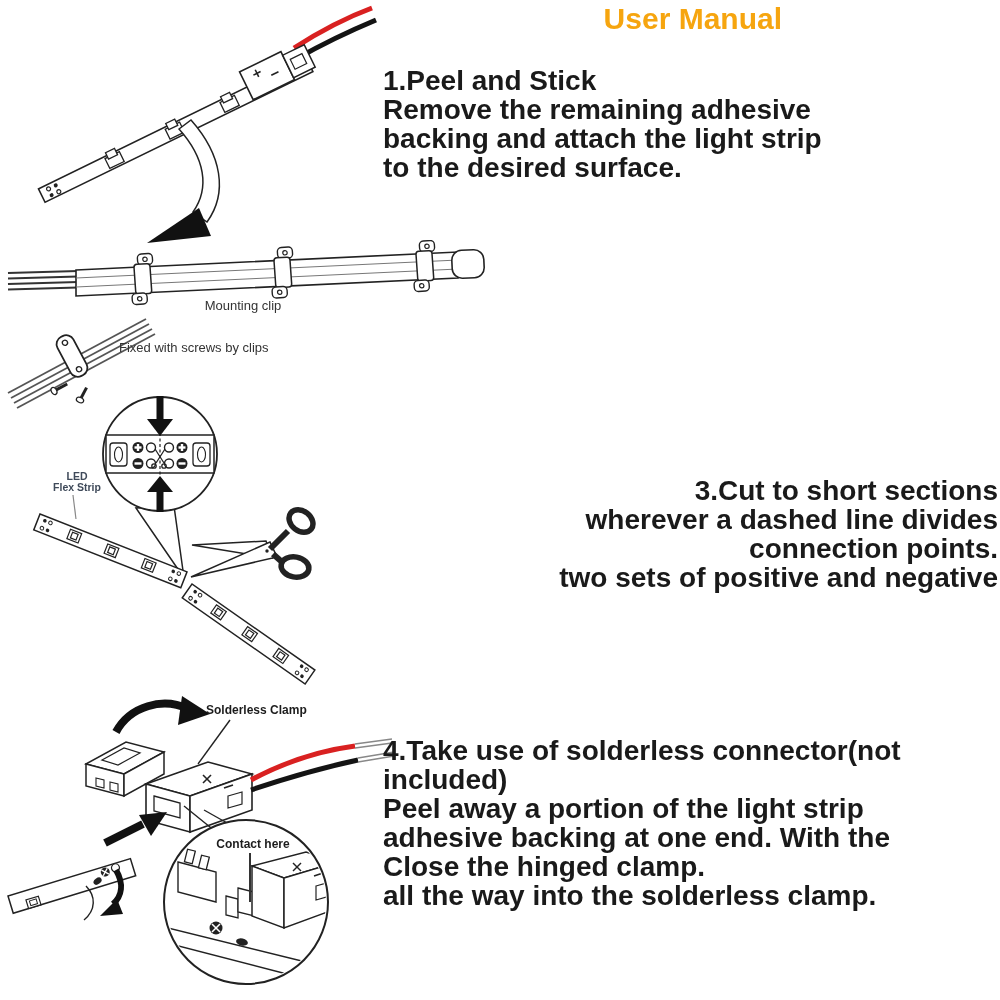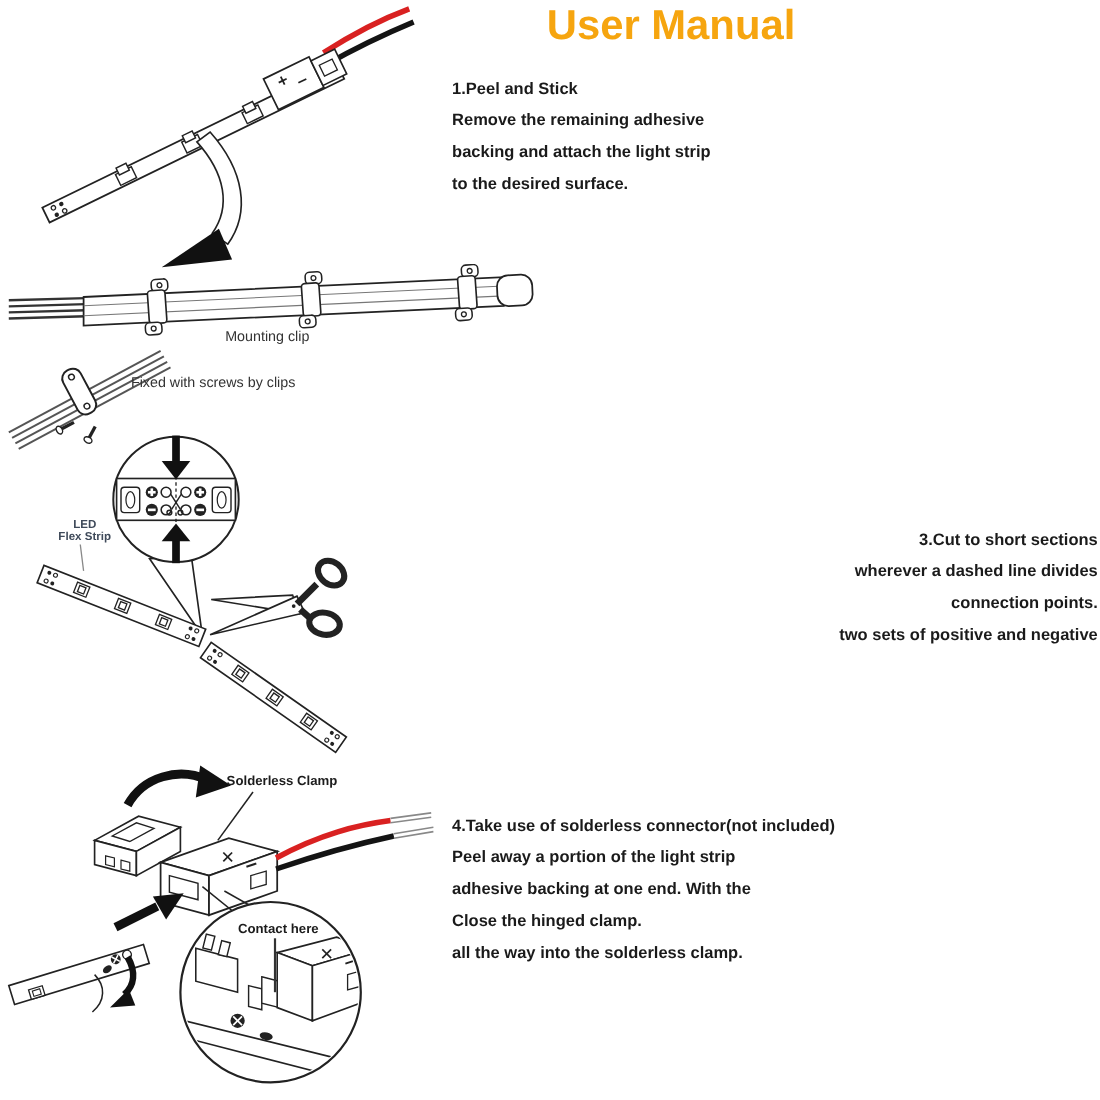--- a/index.html
+++ b/index.html
@@ -1,25 +1,25 @@
 <!DOCTYPE html>
 <html><head>
 <meta charset="utf-8">
 <style>
   html,body{margin:0;padding:0;background:#fff;}
   .page{
     position:relative;width:1000px;height:1000px;background:#fff;
     font-family:"Liberation Sans", sans-serif;overflow:hidden;
   }
   .title{
-    position:absolute;left:438px;top:2px;width:344px;text-align:center;
-    font-size:38px;font-weight:800;color:#F6A50F;letter-spacing:0px;
+    position:absolute;left:438px;top:2px;width:344px;text-align:right;
+    font-size:30px;font-weight:800;color:#F6A50F;letter-spacing:0px;
   }
   .txtblock{position:absolute;left:383px;width:615px;color:#1a1a1a;}
-  .txtblock div{font-size:15px;line-height:29px;font-weight:700;margin-left:28px;}
+  .txtblock div{font-size:28px;line-height:29px;font-weight:700;}
   .t1{top:66px;}
   .t2{top:310px;}
   .t3{top:476px;text-align:right;}
   .t4{top:736px;}
   .fig{position:absolute;}
   .f1{left:0;top:0;width:380px;height:250px;}
   .f2{left:0;top:240px;width:520px;height:180px;}
   .f3{left:20px;top:390px;width:360px;height:300px;}
   .f4{left:0;top:690px;width:400px;height:310px;}
   svg text{font-family:"Liberation Sans", sans-serif;}

